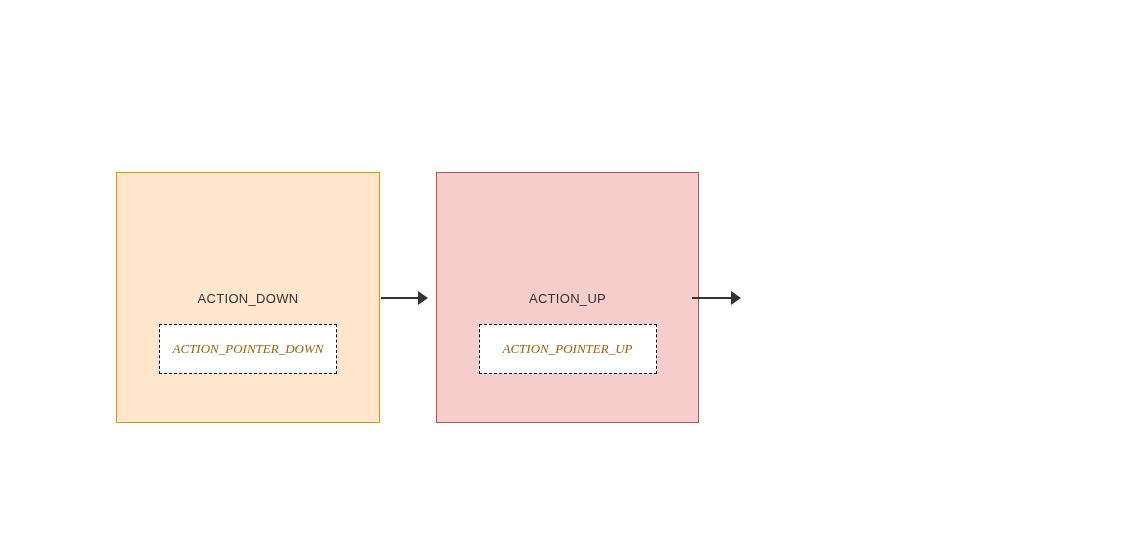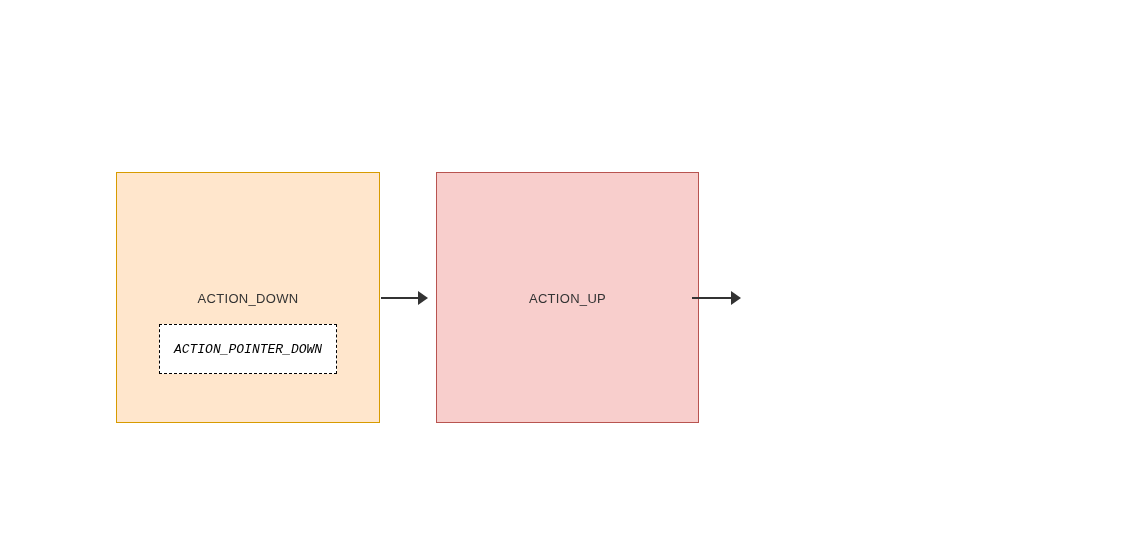--- a/index.html
+++ b/index.html
@@ -39,24 +39,24 @@
     width: 178px;
     height: 50px;
     background: #ffffff;
     border: 1px dashed #000000;
     box-sizing: border-box;
     display: flex;
     align-items: center;
     justify-content: center;
   }
   .inner-label {
-    font-family: Liberation Mono, monospace;
+    font-family: Liberation Serif, serif;
     font-style: italic;
     font-size: 13px;
-    color: #000000;
+    color: #a16207;
     white-space: nowrap;
   }
   .arrow {
     position: absolute;
     height: 16px;
   }
   .arrow-line {
     position: absolute;
     left: 0;
     right: 7px;
@@ -87,20 +87,23 @@
     </div>
   </div>
 
   <div class="arrow" style="left:381px; top:290px; width:47px;">
     <div class="arrow-line" style="background: rgb(51, 51, 51);"></div>
     <div class="arrow-head" style="border-left-color: rgb(51, 51, 51);"></div>
   </div>
 
   <div class="node" style="left: 428px; top: 172px; width: 263px; height: 251px; background-color: rgb(248, 206, 204); border-color: rgb(184, 84, 80); margin-left: 8px;">
     <span class="node-label">ACTION_UP</span>
+    <div class="inner-box">
+      <span class="inner-label">ACTION_POINTER_UP</span>
+    </div>
   </div>
 
   <div class="arrow" style="left:692px; top:290px; width:49px;">
     <div class="arrow-line" style="background: rgb(51, 51, 51);"></div>
     <div class="arrow-head" style="border-left-color: rgb(51, 51, 51);"></div>
   </div>
 
 
 </div>
 

